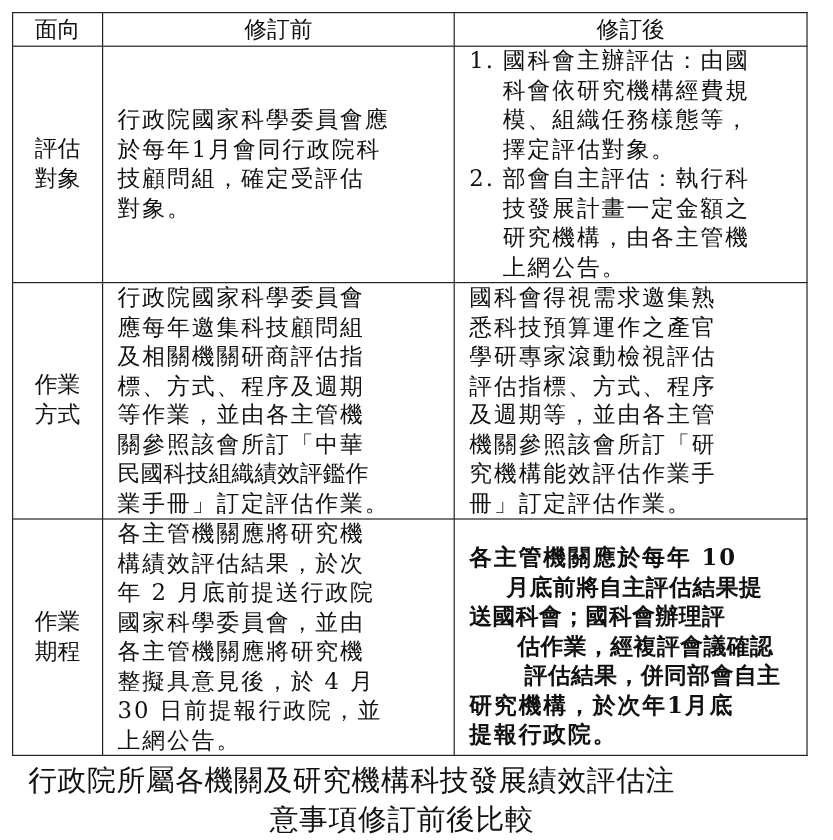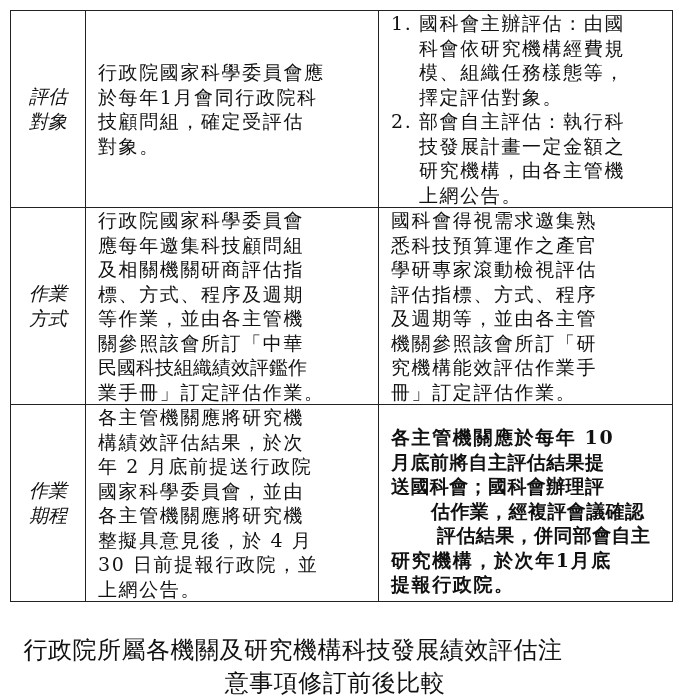--- a/index.html
+++ b/index.html
@@ -39,21 +39,21 @@
       line-height: 26px;
     }
     .row-1 { height: 197px; }
     .row-2 { height: 196px; }
     .row-3 { height: 196px; }
     .aspect-cell {
       text-align: center;
       font-size: 19px;
       line-height: 25px;
     }
-    .aspect-cell span { display: block; font-style: italic; }
+    .aspect-cell span { display: block; }
     .body-cell {
       font-size: 19px;
       line-height: 24.5px;
       letter-spacing: 1.6px;
       padding-left: 12px !important;
       padding-right: 6px !important;
       text-align: left;
     }
     .body-cell .line { display: block; white-space: nowrap; }
     .after-cell { padding-left: 12px !important; }
@@ -81,20 +81,25 @@
 </head>
 <body>
 
 <table class="doc-table">
   <colgroup>
     <col class="col-aspect">
     <col class="col-before">
     <col class="col-after">
   </colgroup>
   <tbody>
+      <tr class="head-row">
+    <th>面向</th>
+    <th>修訂前</th>
+    <th>修訂後</th>
+  </tr>
 
   <tr class="row-1">
     <td class="aspect-cell">
       <span>評估</span>
       <span>對象</span>
     </td>
     <td class="body-cell">
       <span class="line">行政院國家科學委員會應</span>
       <span class="line">於每年1月會同行政院科</span>
       <span class="line">技顧問組，確定受評估</span>
@@ -155,21 +160,21 @@
       <span class="line">構績效評估結果，於次</span>
       <span class="line">年 2 月底前提送行政院</span>
       <span class="line">國家科學委員會，並由</span>
       <span class="line">各主管機關應將研究機</span>
       <span class="line">整擬具意見後，於 4 月</span>
       <span class="line">30 日前提報行政院，並</span>
       <span class="line">上網公告。</span>
     </td>
     <td class="body-cell after-cell" style="vertical-align: top; padding-top: 20px !important; font-weight: bold;">
       <span class="line">各主管機關應於每年 10</span>
-      <span class="line" style="letter-spacing:0.4px;">月底前將自主評估結果提</span>
+      <span class="line" style="letter-spacing:0.4px;text-align:center;">月底前將自主評估結果提</span>
       <span class="line" style="letter-spacing:0.4px;">送國科會；國科會辦理評</span>
       <span class="line" style="letter-spacing:0.4px;margin-left:40px;">估作業，經複評會議確認</span>
       <span class="line" style="letter-spacing:0.4px;margin-left:46px;">評估結果，併同部會自主</span>
       <span class="line">研究機構，於次年1月底</span>
       <span class="line">提報行政院。</span>
     </td>
   </tr>
 </tbody>
   </table>
 

